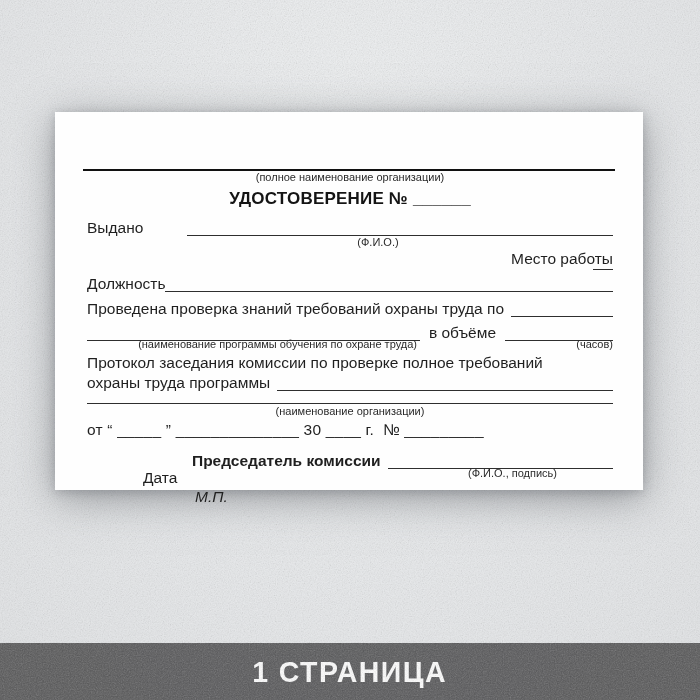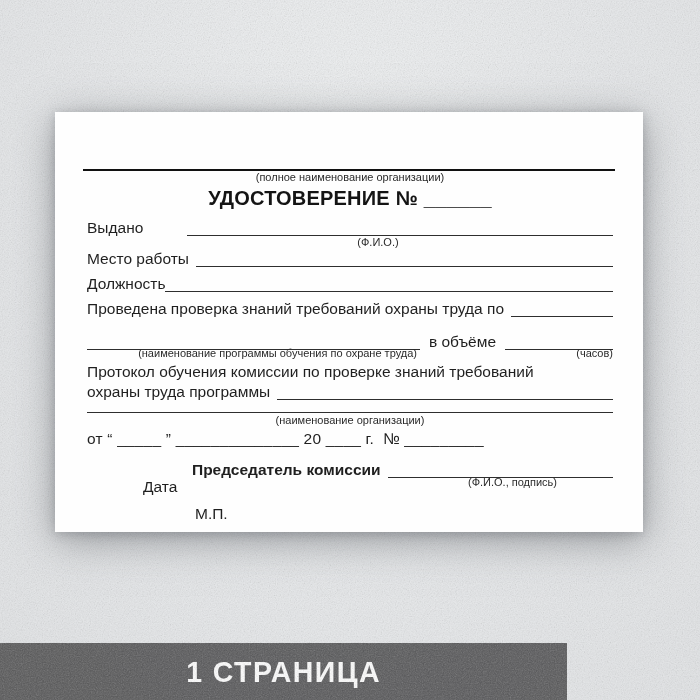--- a/index.html
+++ b/index.html
@@ -12,77 +12,77 @@
     background: radial-gradient(ellipse at 50% 28%, #f1f3f4 0%, #e7e9eb 60%, #e2e4e6 100%);
     color: #1c1c1c;
   }
   .noise-overlay {
     position: absolute; inset: 0;
     width: 700px; height: 700px;
     z-index: 5; opacity: .33; pointer-events: none;
   }
   .card {
     position: absolute; left: 55px; top: 112px;
-    width: 588px; height: 420px;
+    width: 588px; height: 378px;
     background: #fefefe;
     z-index: 10;
     box-shadow: 0 8px 38px rgba(75,80,86,.50), 0 2px 10px rgba(75,80,86,.28);
     padding: 0 30px 0 32px;
     font-size: 15.5px; line-height: 20px;
     color: #1f1f1f;
   }
   .rule {
     border-top: 2px solid #111;
     margin: 57px -2px 0 -4px;
   }
   .caption {
     font-size: 11px; line-height: 13px; color: #2a2a2a;
   }
   .center { text-align: center; }
   .doc-title {
     margin-top: 3px;
     text-align: center;
-    font-size: 20px; line-height: 23px;
+    font-size: 17px; line-height: 23px;
     font-weight: bold; letter-spacing: .2px;
     color: #141414;
   }
   .row { display: flex; align-items: flex-end; height: 20px; }
   .blank {
     flex: 1;
     border-bottom: 1.5px solid #2e2e2e;
     margin-bottom: 2px; margin-left: 7px;
     min-width: 20px;
   }
   .blank.no-gap { margin-left: 0; }
   .blank.fixed-hours { flex: 0 0 108px; }
   .label-gap { padding: 0 9px 0 9px; white-space: nowrap; }
   .row-issued   { margin-top: 8px; gap: 37px; }
   .cap-fio      { margin-top: -2px; margin-left: 56px; width: 470px; text-align: center; }
-  .row-work     { margin-top: 0px; }
+  .row-work     { margin-top: 0px; flex-direction: column; }
   .row-position { margin-top: 5px; }
   .row-check    { margin-top: 5px; }
-  .row-volume   { margin-top: 13px; }
+  .row-volume   { margin-top: 4px; }
   .cap-volume-row { display: flex; margin-top: -5px; }
   .cap-program  { width: 330px; text-align: right; }
   .cap-spacer   { width: 95px; }
   .cap-hours    { width: 101px; text-align: right; }
   .row-proto1   { margin-top: 2px; height: 20px; }
   .row-proto2   { margin-top: 0px; }
   .full-blank   { height: 10px; border-bottom: 1.5px solid #2e2e2e; margin-top: 1px; }
   .cap-org2     { margin-top: 1px; }
   .row-date-no  { margin-top: 2px; white-space: pre; letter-spacing: .2px; }
   .row-chair    { margin-top: 10px; height: 21px; }
   .chair-label  { margin-left: 105px; font-weight: bold; white-space: nowrap; }
   .row-sig-cap  { position: relative; margin-top: -4px; height: 16px; }
   .date-label   { position: absolute; left: 56px; top: 1px; font-size: 15.5px; }
   .cap-sign     { position: absolute; left: 325px; top: 0; width: 201px; text-align: center; }
-  .stamp-label  { margin-top: 12px; margin-left: 108px; }
+  .stamp-label  { margin-top: 4px; margin-left: 108px; font-style: italic; }
   .footer-banner {
     position: absolute; left: 0; top: 643px;
-    width: 567px; height: 57px;
+    width: 700px; height: 57px;
     background: rgba(80, 80, 81, .96);
     z-index: 3;
     display: flex; align-items: center; justify-content: center;
   }
   .footer-banner .banner-text {
     color: #ffffff;
     font-size: 30px; font-weight: bold;
     letter-spacing: 1.5px;
     transform: scaleX(.95);
     line-height: 57px;
@@ -131,30 +131,30 @@
     <span class="blank no-gap"></span>
     <span class="label-gap">в объёме</span>
     <span class="blank no-gap fixed-hours"></span>
   </div>
   <div class="cap-volume-row">
     <span class="caption cap-program">(наименование программы обучения по охране труда)</span>
     <span class="cap-spacer"></span>
     <span class="caption cap-hours">(часов)</span>
   </div>
 
-  <div class="row-proto1">Протокол обучения комиссии по проверке знаний требований</div>
+  <div class="row-proto1">Протокол заседания комиссии по проверке полное требований</div>
   <div class="row row-proto2">
     <span>охраны труда программы</span>
     <span class="blank"></span>
   </div>
 
   <div class="full-blank"></div>
   <div class="caption center cap-org2">(наименование организации)</div>
 
-  <div class="row-date-no">от “ _____ ” ______________ 20 ____ г.  № _________</div>
+  <div class="row-date-no">от “ _____ ” ______________ 30 ____ г.  № _________</div>
 
   <div class="row row-chair">
     <span class="chair-label">Председатель комиссии</span>
     <span class="blank"></span>
   </div>
 
   <div class="row-sig-cap">
     <span class="date-label">Дата</span>
     <span class="caption cap-sign">(Ф.И.О., подпись)</span>
   </div>

